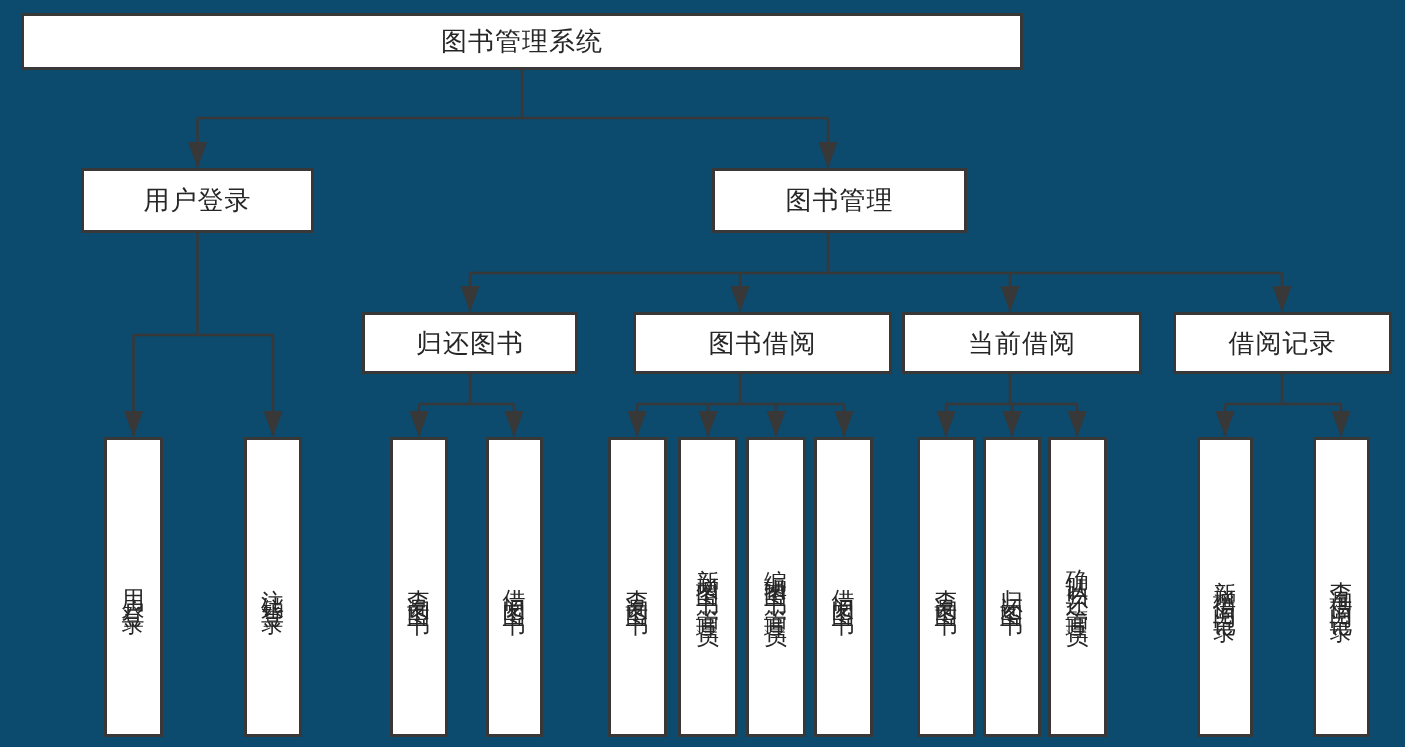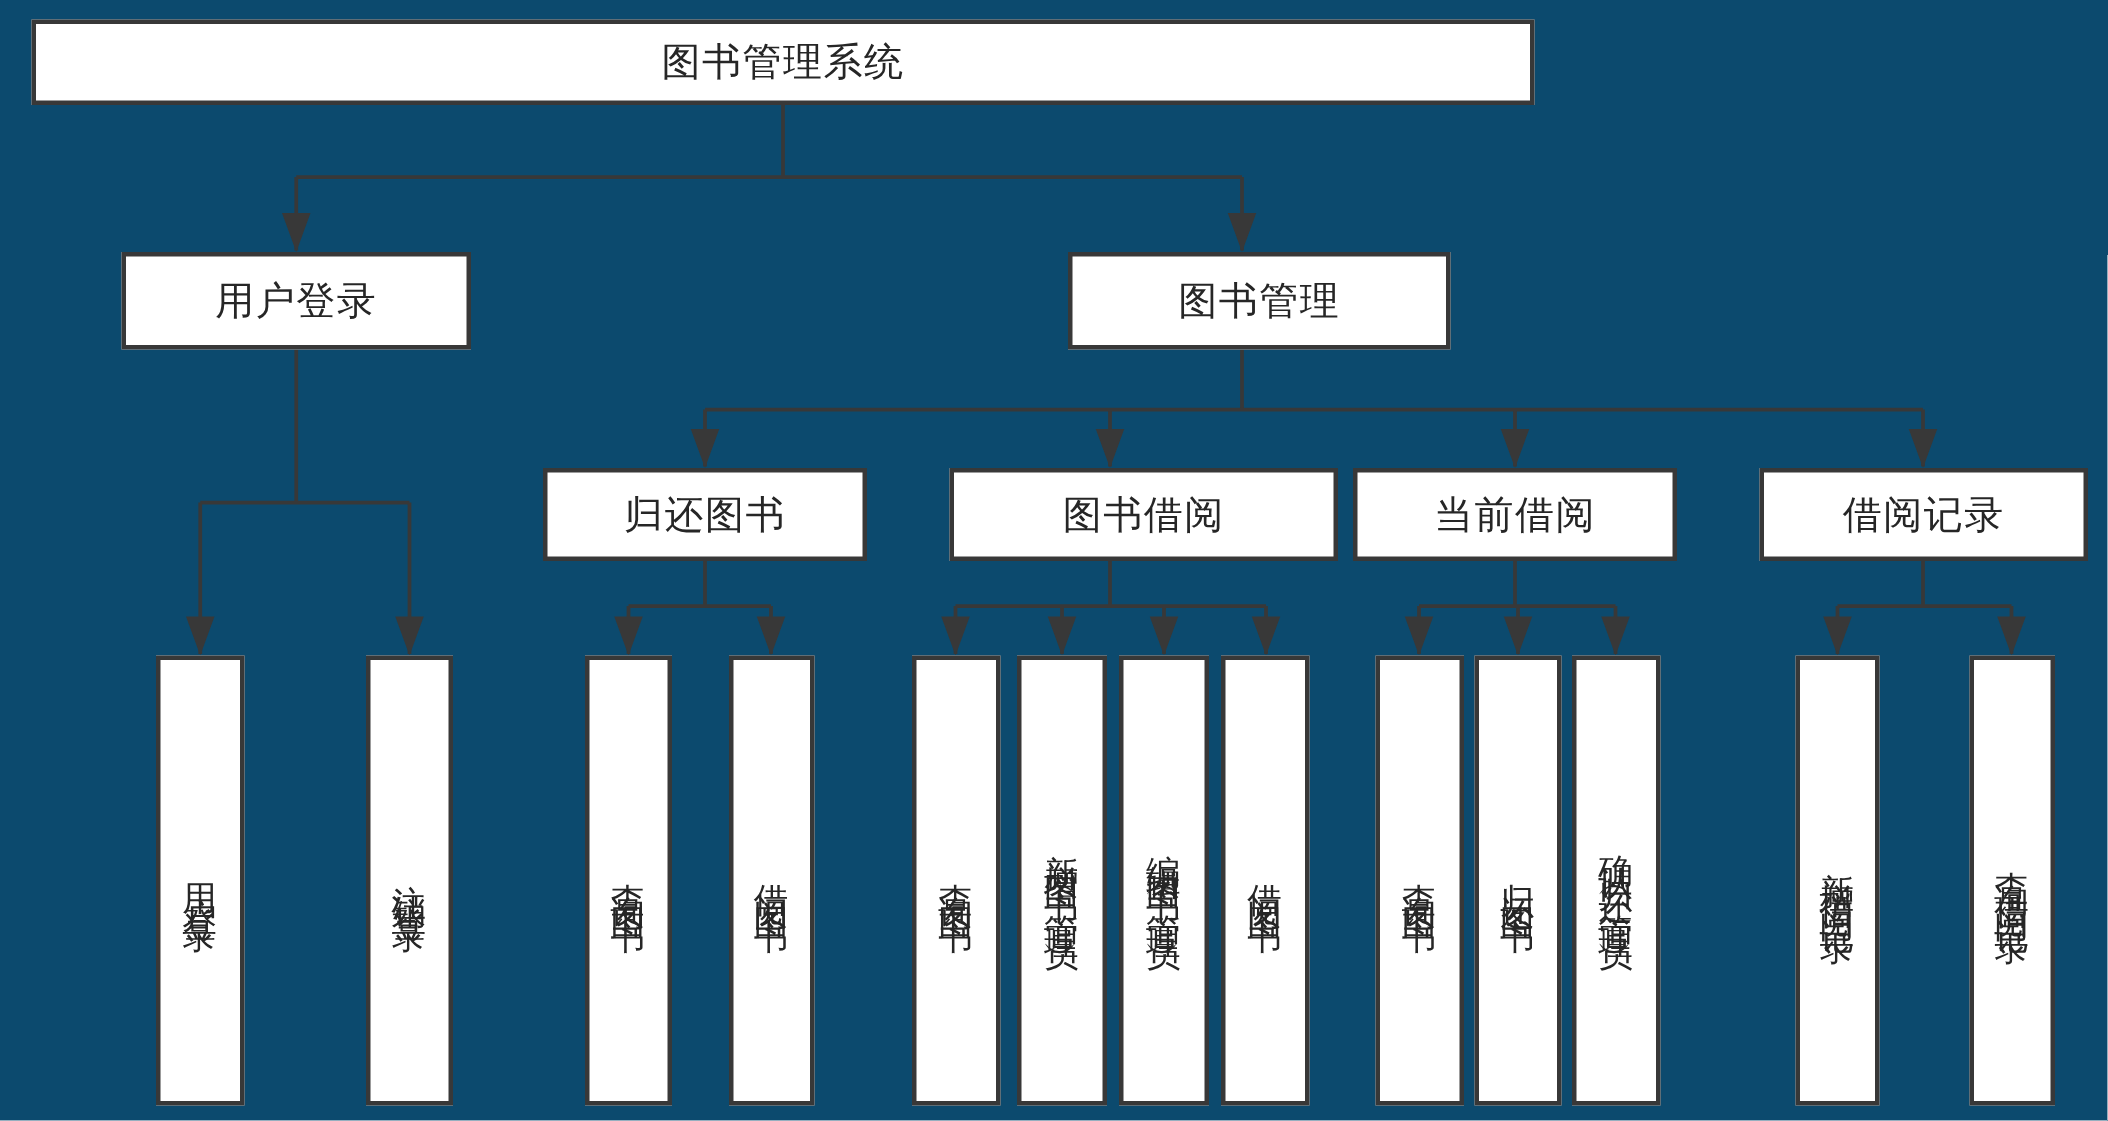--- a/index.html
+++ b/index.html
@@ -86,21 +86,21 @@
          M1331.5 411L1350.5 411L1341 437Z"></path>
   </svg>
 
   <div class="box hlabel" style="left:21px; top:13px; width:1002px; height:57px">图书管理系统</div>
 
   <div class="box hlabel" style="left:81px; top:168px; width:233px; height:65px">用户登录</div>
   <div class="box hlabel" style="left:712px; top:168px; width:255px; height:65px">图书管理</div>
 
   <div class="box hlabel" style="left:362px; top:312px; width:216px; height:62px">归还图书</div>
   <div class="box hlabel" style="left:633px; top:312px; width:259px; height:62px">图书借阅</div>
-  <div class="box hlabel" style="left:902px; top:312px; width:216px; height:62px">当前借阅</div>
+  <div class="box hlabel" style="left:902px; top:312px; width:240px; height:62px">当前借阅</div>
   <div class="box hlabel" style="left:1173px; top:312px; width:219px; height:62px">借阅记录</div>
 
   <div class="box" style="left:104px; top:437px; width:59px; height:300px">
     <span class="vt">用户登录</span>
   </div>
   <div class="box" style="left:244px; top:437px; width:58px; height:300px">
     <span class="vt">注销登录</span>
   </div>
 
   <div class="box" style="left:390px; top:437px; width:58px; height:300px">

